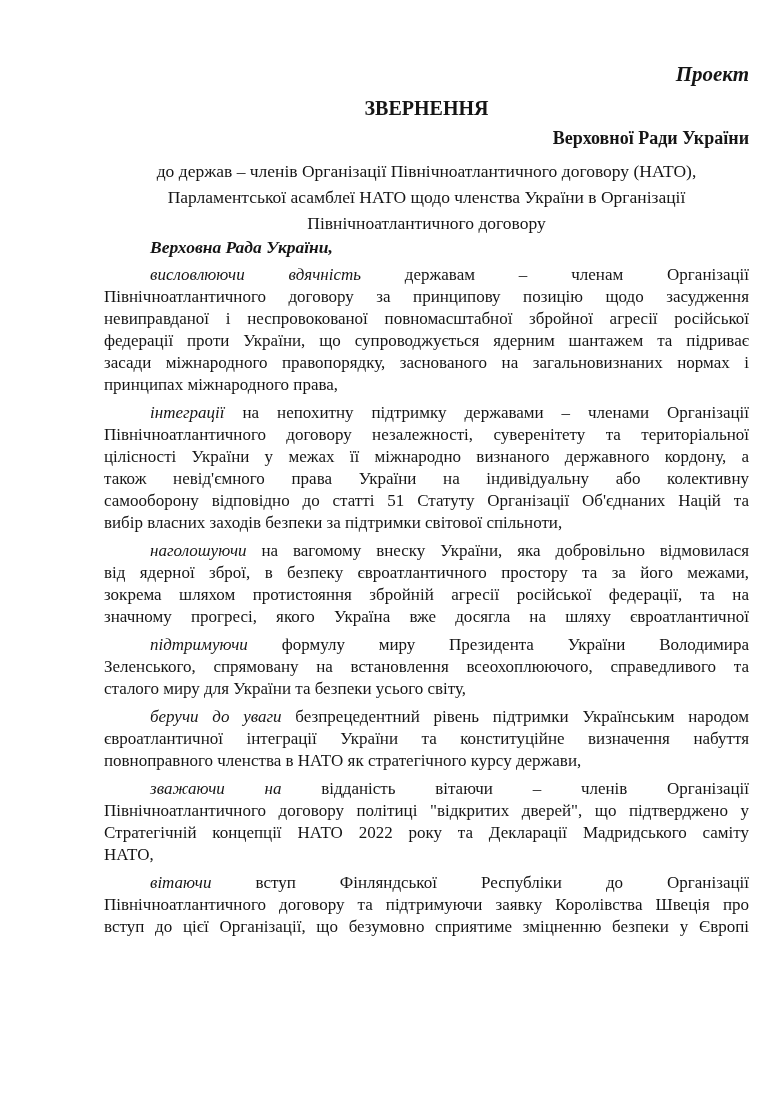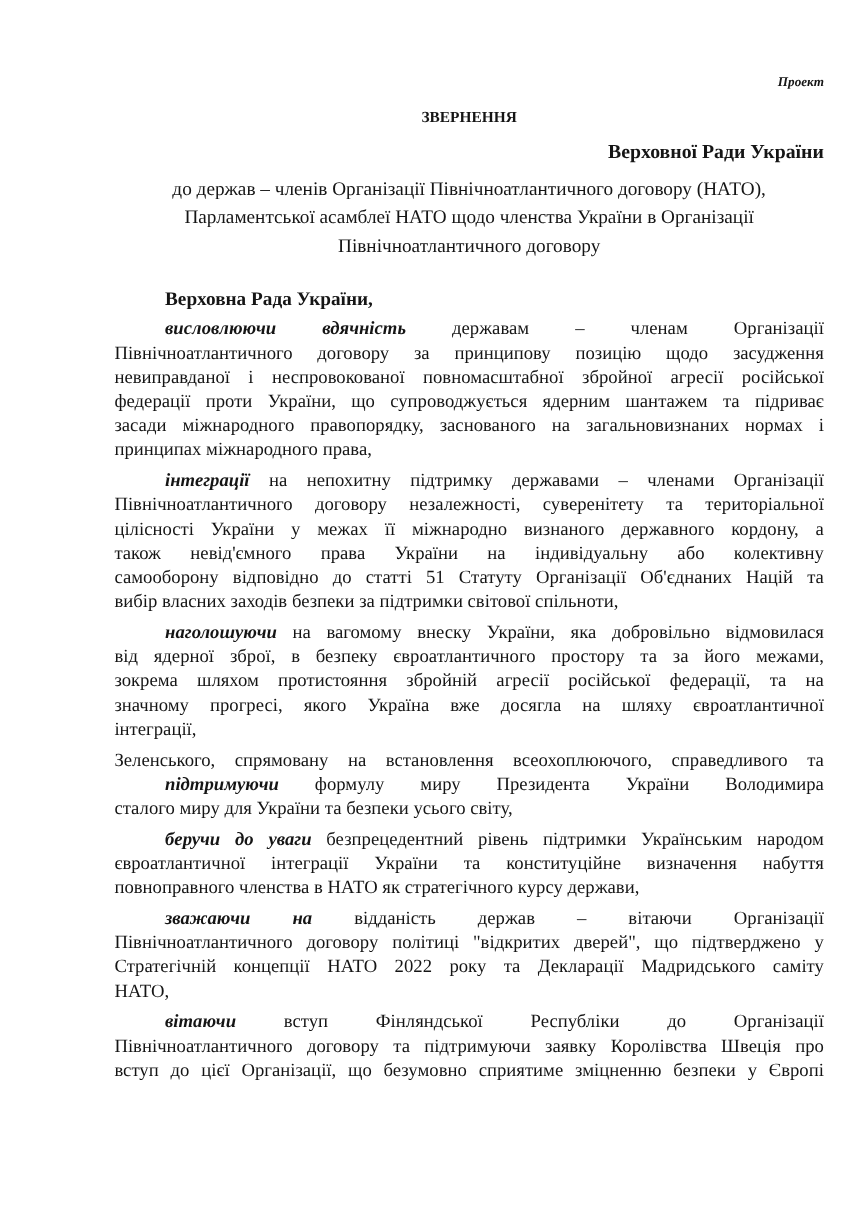--- a/index.html
+++ b/index.html
@@ -17,72 +17,72 @@
     font-family: "Liberation Serif", "DejaVu Serif", serif;
     color: #151515;
   }
   .content {
     padding: 63px 27px 0 104px; 
   }
   .stamp {
     text-align: right;
     font-weight: bold;
     font-style: italic;
-    font-size: 12px;
+    font-size: 21px;
     line-height: 22px;
   }
   .title-main {
     margin-top: 10px;
     text-align: center;
     font-weight: bold;
-    font-size: 14px;
+    font-size: 20px;
     line-height: 26px;
   }
   .title-issuer {
     margin-top: 4px;
     text-align: right;
     font-weight: bold;
     font-size: 18px;
     line-height: 26px;
   }
   .title-addressees {
     margin-top: 7px;
   }
   .title-addressees .tline {
     text-align: center;
     font-weight: normal;
     font-size: 17.5px;
     line-height: 26px;
   }
   .salutation {
-    margin-top: 24px;
     padding-left: 46px;
     font-weight: bold;
     font-size: 17.5px;
     line-height: 22px;
+    font-style: italic;
   }
   .para {
     margin-top: 6px;
   }
   .pline {
     font-size: 17px;
     line-height: 22px;
     text-align: justify;
     text-align-last: justify;
     text-justify: inter-word;
     white-space: normal;
   }
   .pline.first {
     padding-left: 46px;
   }
   .pline.last {
     text-align-last: left;
   }
   .lead {
-    font-weight: bold;
+    font-weight: normal;
     font-style: italic;
   }
 </style>
 </head>
 <body>
 
 <div class="page">
   <div class="content">
 
     <div class="stamp">Проект</div>
@@ -124,45 +124,44 @@
     </div>
 
     <div class="para">
       <div class="pline first">
         <span class="lead">наголошуючи</span>
         <span>на вагомому внеску України, яка добровільно відмовилася</span>
       </div>
       <div class="pline">від ядерної зброї, в безпеку євроатлантичного простору та за його межами,</div>
       <div class="pline">зокрема шляхом протистояння збройній агресії російської федерації, та на</div>
       <div class="pline">значному прогресі, якого Україна вже досягла на шляху євроатлантичної</div>
-      <div class="pline last">інтеграції,</div>
     </div>
 
     <div class="para">
-      <div class="pline">Зеленського, спрямовану на встановлення всеохоплюючого, справедливого та</div>
       <div class="pline first">
         <span class="lead">підтримуючи</span>
         <span>формулу миру Президента України Володимира</span>
       </div>
+      <div class="pline">Зеленського, спрямовану на встановлення всеохоплюючого, справедливого та</div>
       <div class="pline last">сталого миру для України та безпеки усього світу,</div>
     </div>
 
     <div class="para">
       <div class="pline first">
         <span class="lead">беручи до уваги</span>
         <span>безпрецедентний рівень підтримки Українським народом</span>
       </div>
       <div class="pline">євроатлантичної інтеграції України та конституційне визначення набуття</div>
       <div class="pline last">повноправного членства в НАТО як стратегічного курсу держави,</div>
     </div>
 
     <div class="para">
       <div class="pline first">
         <span class="lead">зважаючи на</span>
-        <span>відданість держав – вітаючи Організації</span>
+        <span>відданість вітаючи – членів Організації</span>
       </div>
       <div class="pline">Північноатлантичного договору політиці "відкритих дверей", що підтверджено у</div>
       <div class="pline">Стратегічній концепції НАТО 2022 року та Декларації Мадридського саміту</div>
       <div class="pline last">НАТО,</div>
     </div>
 
     <div class="para">
       <div class="pline first">
         <span class="lead">вітаючи</span>
         <span>вступ Фінляндської Республіки до Організації</span>

